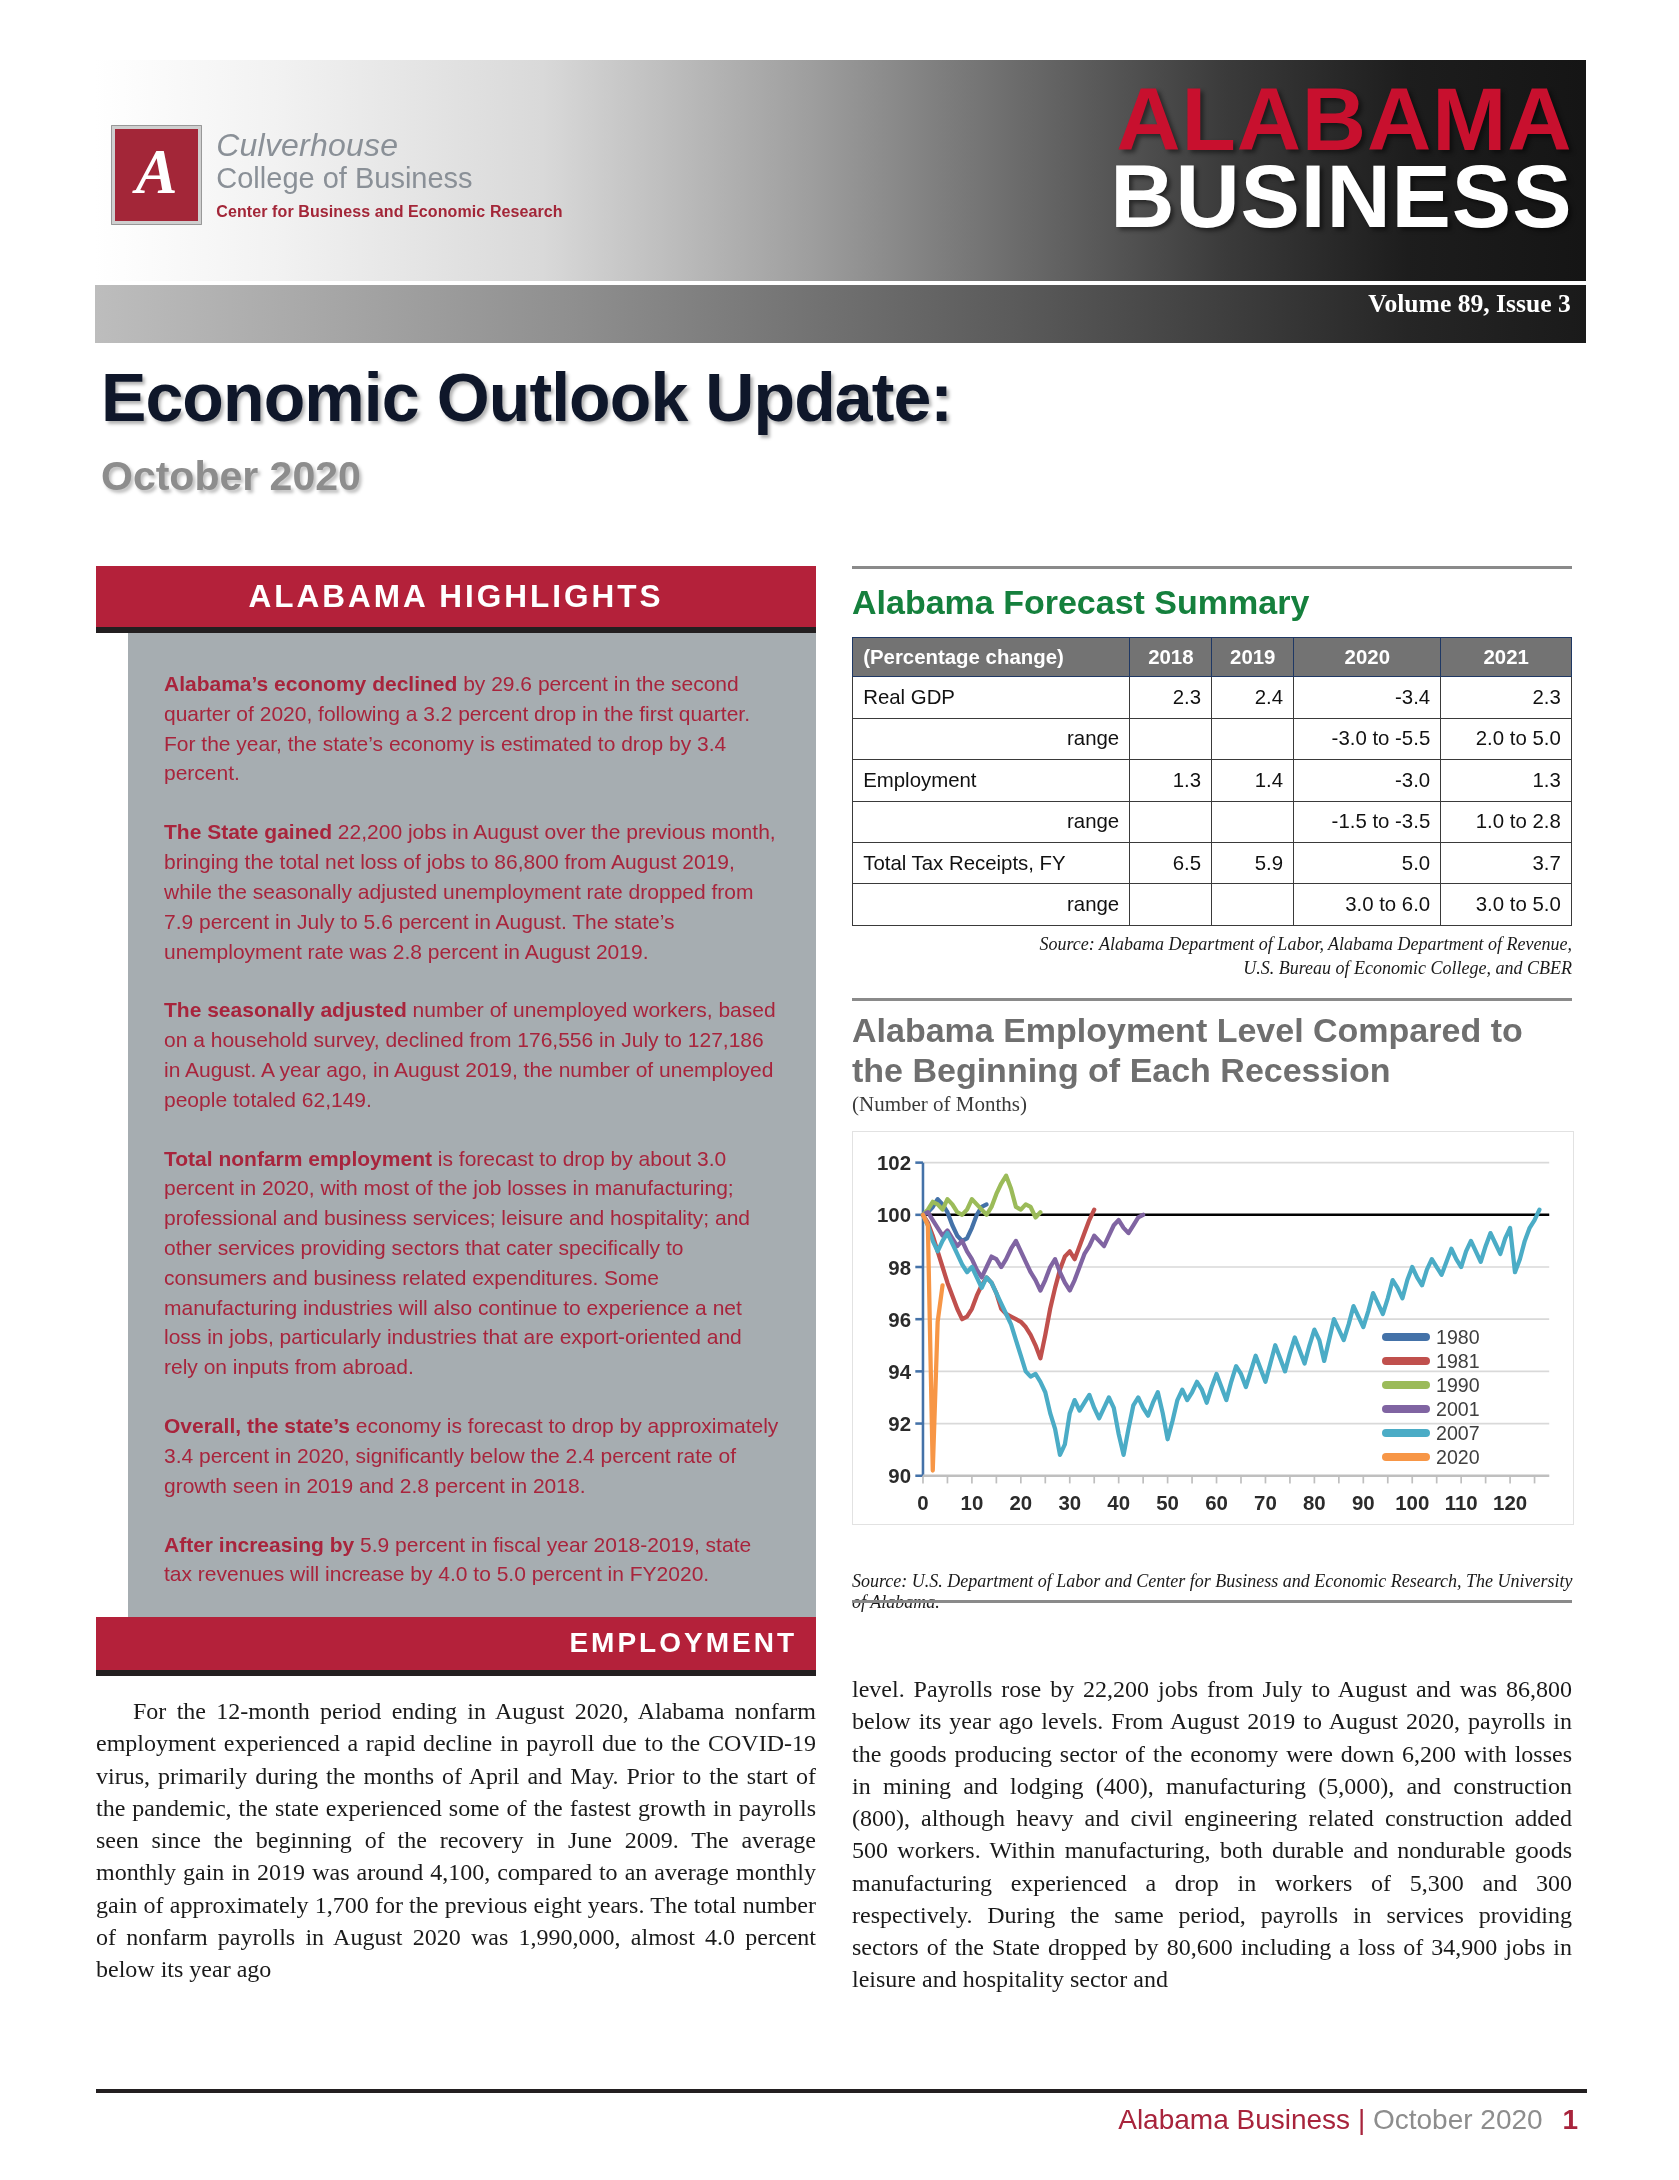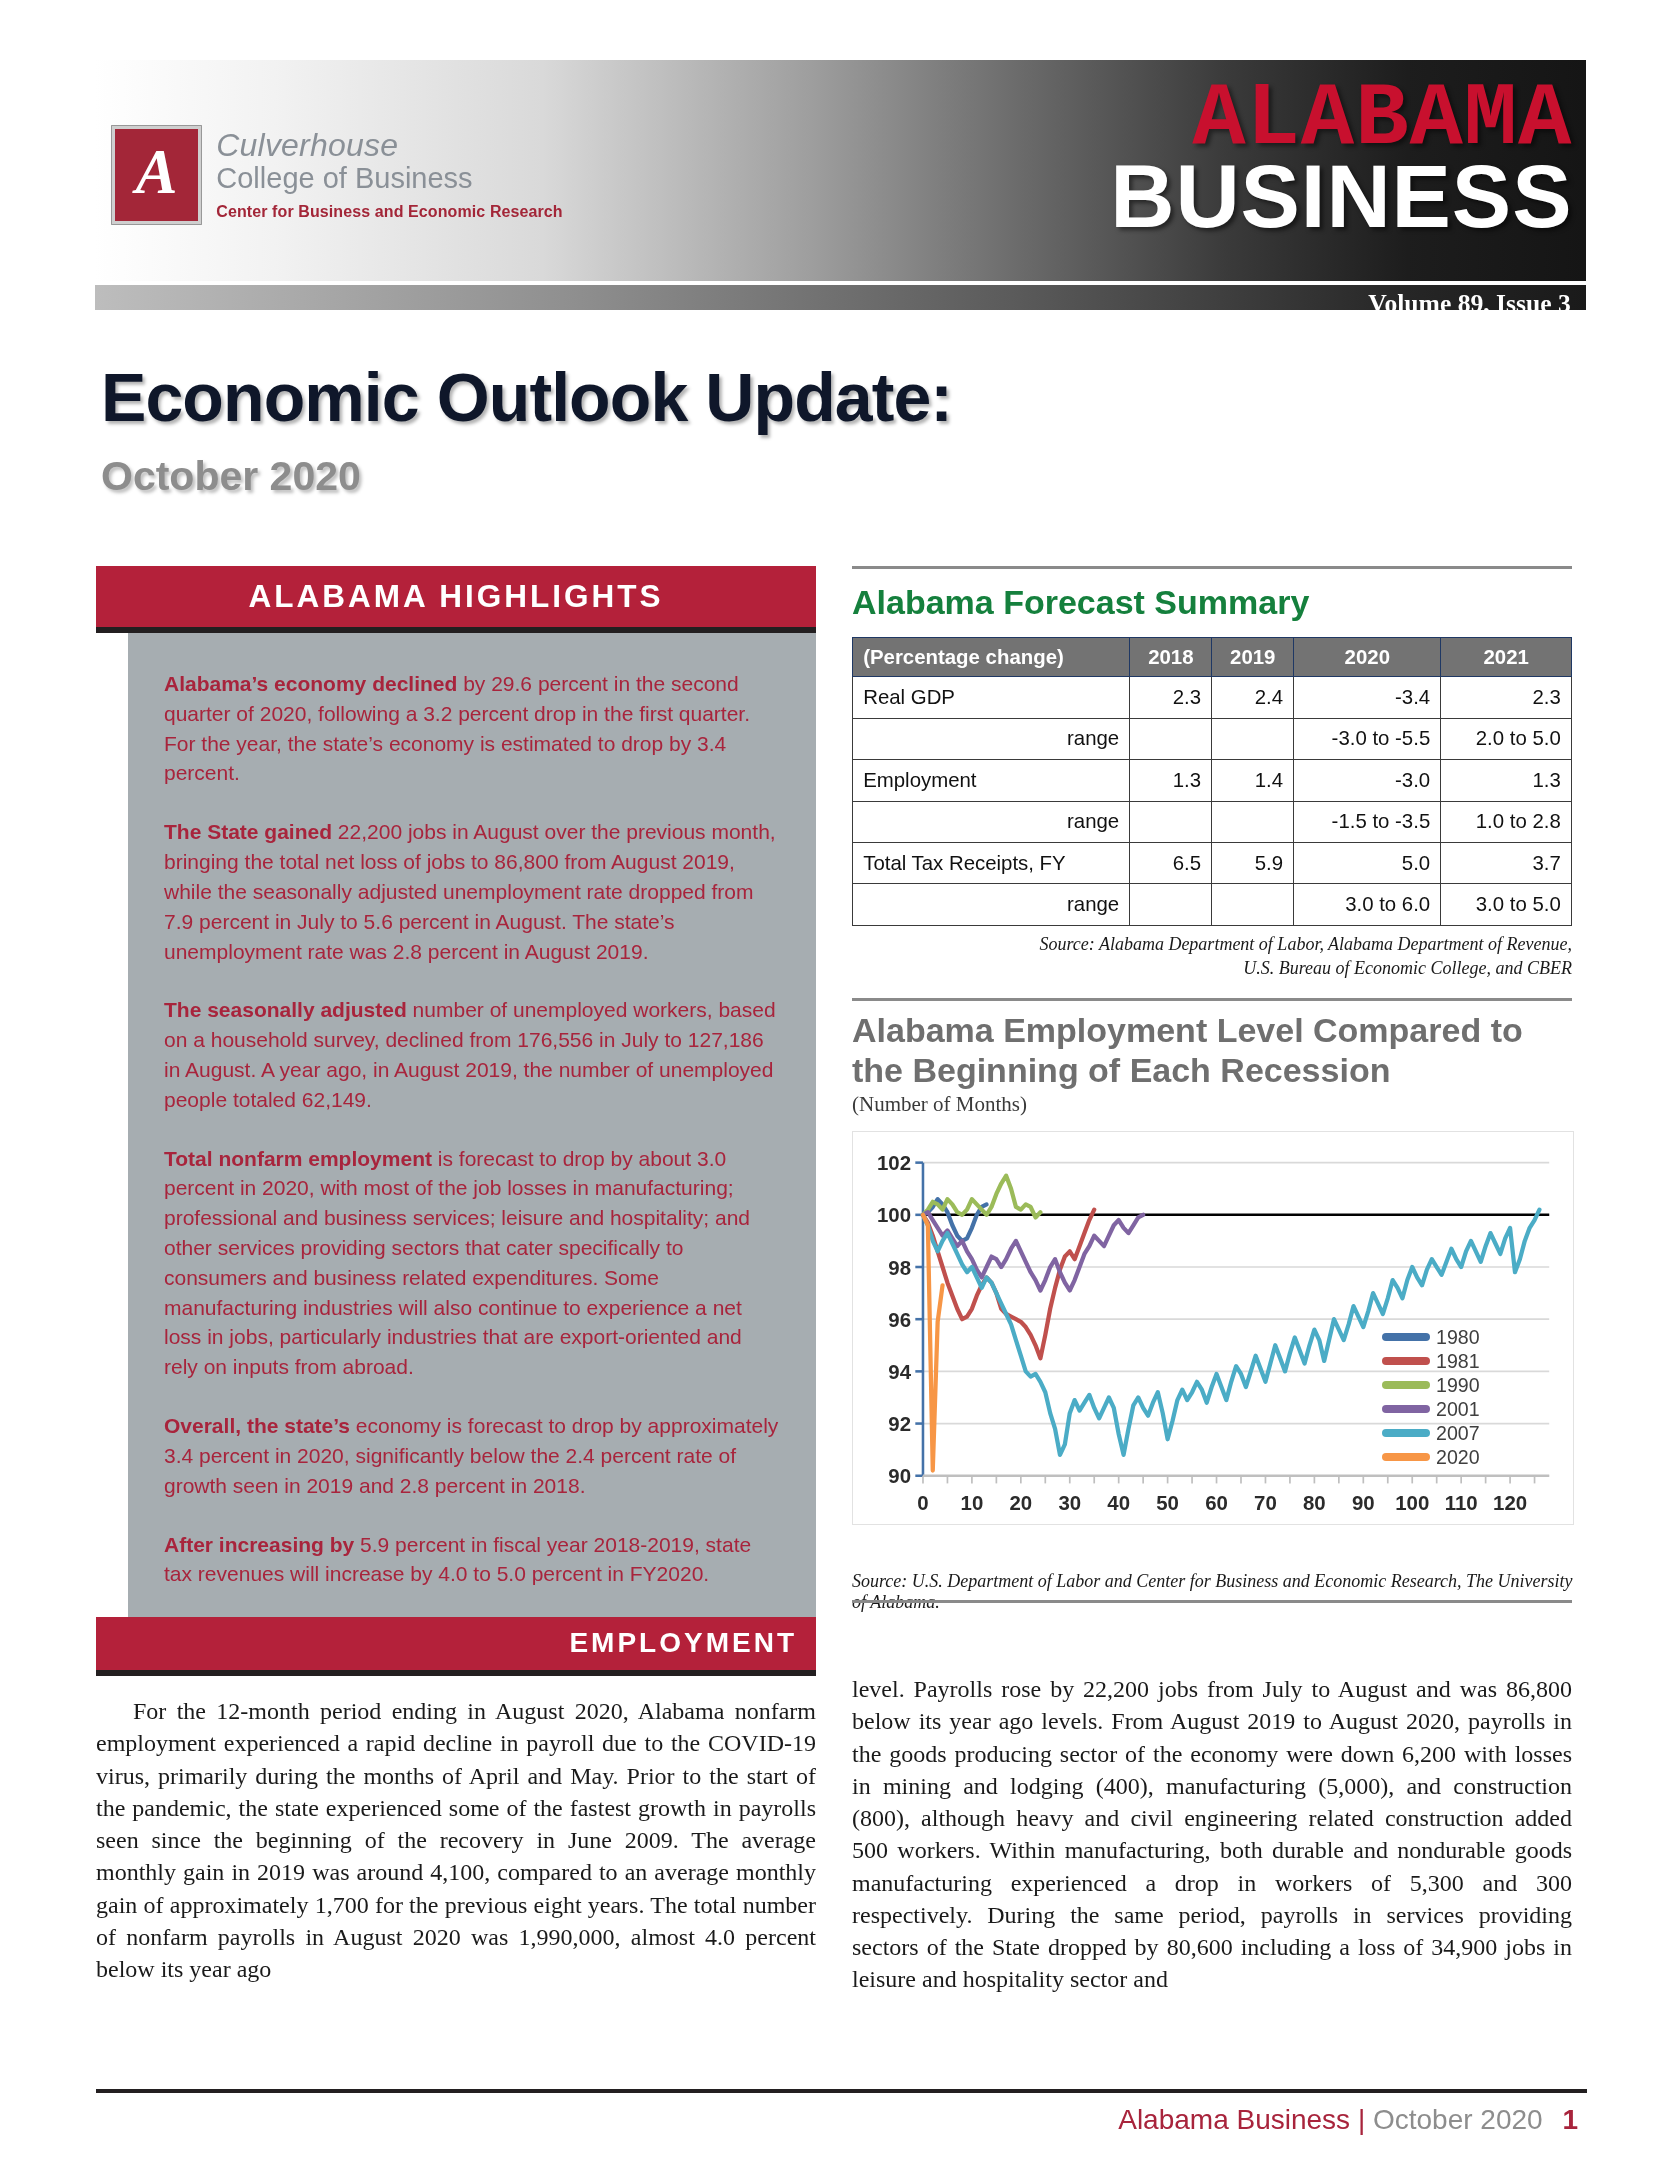--- a/index.html
+++ b/index.html
@@ -12,24 +12,24 @@
   .mh-grad{position:absolute;inset:0;background:linear-gradient(90deg,#ffffff 0%,#f2f2f2 12%,#d9d9d9 30%,#9e9e9e 48%,#6b6b6b 62%,#3a3a3a 76%,#1d1d1d 88%,#151515 100%);}
   .logo-wrap{position:absolute;left:17px;top:66px;display:flex;align-items:flex-start;gap:15.3px;}
   .logo-a{width:83px;height:92px;background:#a32638;border:3.4px solid #cfcfcf;box-shadow:0 0 0 0.9px #8d8d8d;display:flex;align-items:center;justify-content:center;}
   .logo-a span{color:#fff;font-family:"Liberation Serif",serif;font-style:italic;font-weight:700;font-size:63px;line-height:1;transform:translateY(-3.4px);}
   .logo-txt{padding-top:3.4px;}
   .logo-txt .l1{font-family:"Liberation Sans",sans-serif;font-style:italic;font-size:32px;color:#8a9097;line-height:1.02;letter-spacing:0.2px;}
   .logo-txt .l2{font-family:"Liberation Sans",sans-serif;font-size:29px;color:#8a9097;line-height:1.12;}
   .logo-txt .l3{font-family:"Liberation Sans",sans-serif;font-weight:700;font-size:16px;color:#a32638;margin-top:8.5px;letter-spacing:0.1px;}
 
   .mh-title{position:absolute;right:13.6px;top:19px;text-align:right;line-height:.92;}
-  .mh-title .t1{font-family:Liberation Mono, monospace;font-weight:700;font-size:89px;color:#c8102e;letter-spacing:0.9px;text-shadow:3.4px 3.4px 4.3px rgba(0,0,0,.45);}
+  .mh-title .t1{font-family:Liberation Sans, sans-serif;font-weight:700;font-size:89px;color:#c8102e;letter-spacing:0.9px;text-shadow:3.4px 3.4px 4.3px rgba(0,0,0,.45);}
   .mh-title .t2{font-family:"Liberation Sans",sans-serif;font-weight:700;font-size:89px;color:#ffffff;letter-spacing:0.9px;text-shadow:3.4px 3.4px 4.3px rgba(0,0,0,.5);margin-top:-5.1px;}
 
-  .volbar{position:absolute;left:95px;top:285px;width:1491px;height:25px;background:linear-gradient(90deg,#bdbdbd 0%,#8f8f8f 32%,#5a5a5a 62%,#262626 88%,#1a1a1a 100%);}
+  .volbar{position:absolute;left:95px;top:285px;width:1491px;height:58px;background:linear-gradient(90deg,#bdbdbd 0%,#8f8f8f 32%,#5a5a5a 62%,#262626 88%,#1a1a1a 100%);}
   .volbar span{position:absolute;right:15.3px;top:4.3px;font-family:"Liberation Serif",serif;font-weight:700;font-size:25.6px;color:#fff;}
 
   
   .bigtitle{position:absolute;left:101px;top:358px;font-family:"Liberation Sans",sans-serif;font-weight:700;font-size:68px;color:#0f172a;letter-spacing:-0.9px;text-shadow:2.6px 2.6px 3.4px rgba(0,0,0,.30);}
   .subtitle{position:absolute;left:101px;top:453px;font-family:"Liberation Sans",sans-serif;font-weight:700;font-size:41px;color:#8d8d8d;text-shadow:2.6px 2.6px 3.4px rgba(0,0,0,.25);}
 
   
   .hl-box{position:absolute;left:96px;top:566px;width:720px;}
   .hl-head{height:61px;background:#b4213a;border-bottom:6px solid #231f20;display:flex;align-items:center;justify-content:center;}
   .hl-head span{font-family:"Liberation Sans",sans-serif;font-weight:700;font-size:31.5px;color:#fff;letter-spacing:3px;}

